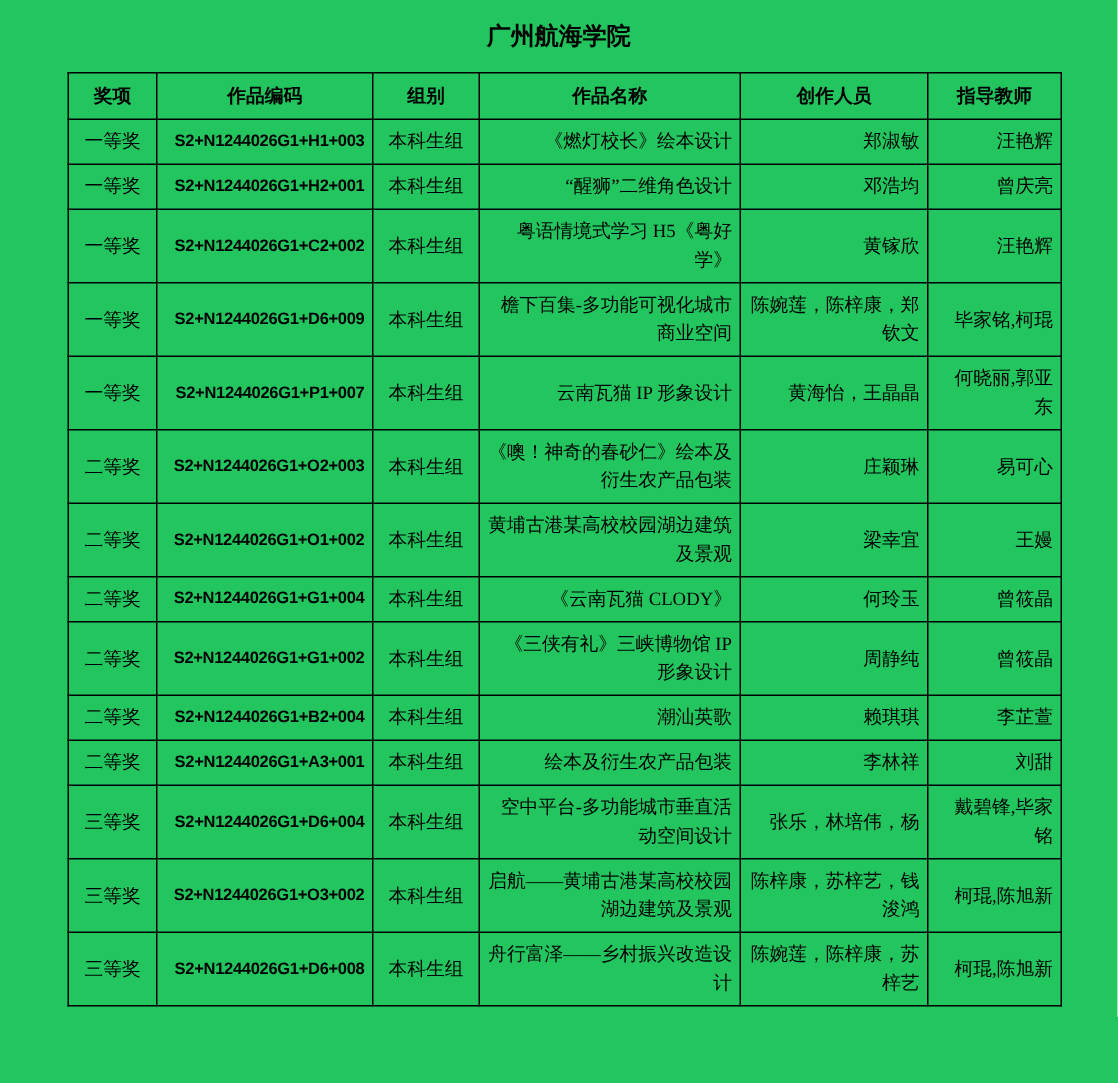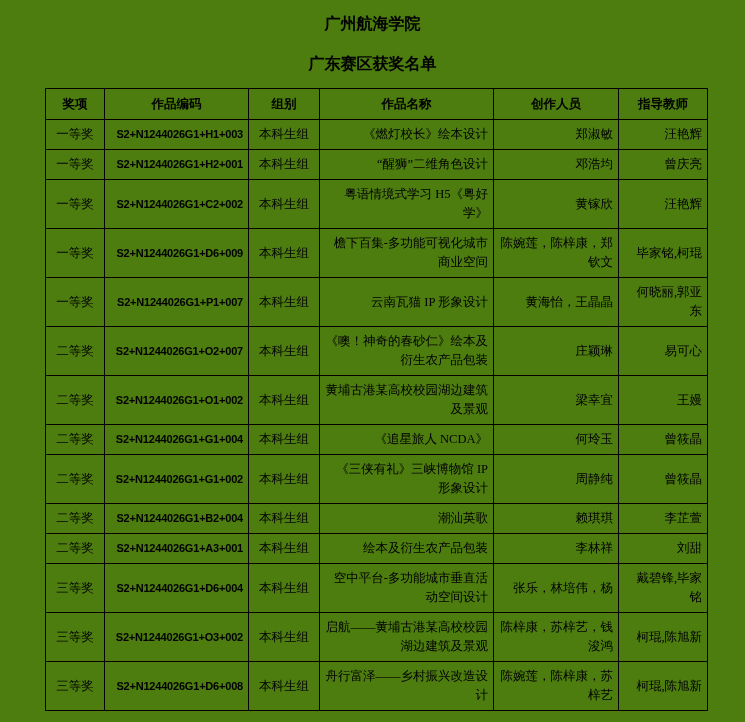--- a/index.html
+++ b/index.html
@@ -6,21 +6,21 @@
     margin: 0;
     padding: 0;
     background: #ffffff;
     color: #000000;
     font-family: "Liberation Serif", serif;
   }
   .page {
     position: relative;
     width: 745px;
     height: 722px;
-    background: #4d7c0f;
+    background: #22c55e;
     overflow: hidden;
   }
   .title {
     text-align: center;
     font-weight: bold;
     font-family: "Liberation Sans", sans-serif;
     color: #000000;
   }
   .t1 { padding-top: 14px; font-size: 16px; }
   .t2 { padding-top: 20px; font-size: 17px; }
@@ -70,21 +70,20 @@
   .col-group    { width: 71px;  }
   .col-work     { width: 174px; }
   .col-creators { width: 125px; }
   .col-teachers { width: 89px;  }
 </style>
 </head>
 <body>
 
 <div class="page">
   <div class="title t1">广州航海学院</div>
-  <div class="title t3">广东赛区获奖名单</div>
 
   <table class="awards">
     <colgroup>
       <col class="col-award">
       <col class="col-code">
       <col class="col-group">
       <col class="col-work">
       <col class="col-creators">
       <col class="col-teachers">
     </colgroup>
@@ -134,39 +133,39 @@
         <tr>
     <td class="c-award">一等奖</td>
     <td class="c-code">S2+N1244026G1+P1+007</td>
     <td class="c-group">本科生组</td>
     <td class="c-work">云南瓦猫 IP 形象设计</td>
     <td class="c-creators">黄海怡，王晶晶</td>
     <td class="c-teachers">何晓丽,郭亚东</td>
   </tr>
         <tr>
     <td class="c-award">二等奖</td>
-    <td class="c-code">S2+N1244026G1+O2+007</td>
+    <td class="c-code">S2+N1244026G1+O2+003</td>
     <td class="c-group">本科生组</td>
     <td class="c-work">《噢！神奇的春砂仁》绘本及衍生农产品包装</td>
     <td class="c-creators">庄颖琳</td>
     <td class="c-teachers">易可心</td>
   </tr>
         <tr>
     <td class="c-award">二等奖</td>
     <td class="c-code">S2+N1244026G1+O1+002</td>
     <td class="c-group">本科生组</td>
     <td class="c-work">黄埔古港某高校校园湖边建筑及景观</td>
     <td class="c-creators">梁幸宜</td>
     <td class="c-teachers">王嫚</td>
   </tr>
         <tr>
     <td class="c-award">二等奖</td>
     <td class="c-code">S2+N1244026G1+G1+004</td>
     <td class="c-group">本科生组</td>
-    <td class="c-work">《追星旅人 NCDA》</td>
+    <td class="c-work">《云南瓦猫 CLODY》</td>
     <td class="c-creators">何玲玉</td>
     <td class="c-teachers">曾筱晶</td>
   </tr>
         <tr>
     <td class="c-award">二等奖</td>
     <td class="c-code">S2+N1244026G1+G1+002</td>
     <td class="c-group">本科生组</td>
     <td class="c-work">《三侠有礼》三峡博物馆 IP 形象设计</td>
     <td class="c-creators">周静纯</td>
     <td class="c-teachers">曾筱晶</td>

